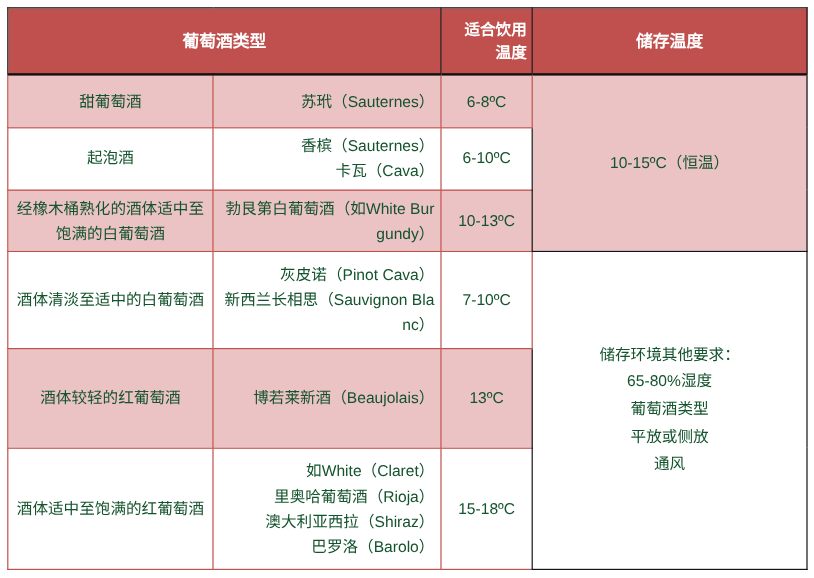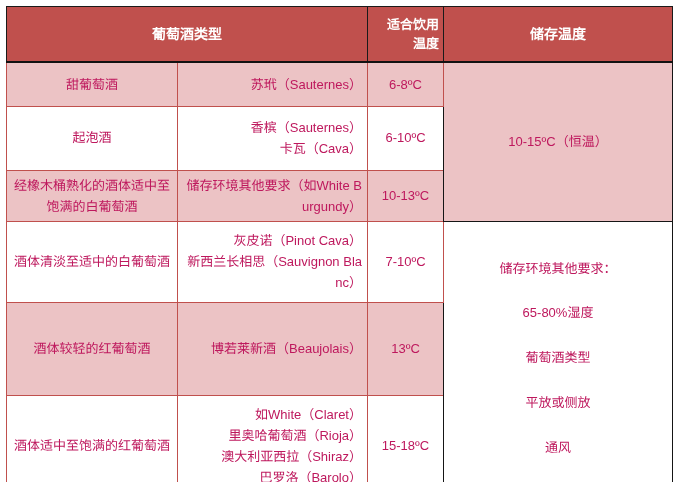--- a/index.html
+++ b/index.html
@@ -52,21 +52,21 @@
     border-bottom: 2px solid #111111;
     height: 48px;
     padding: 3px 4px;
     line-height: 1.5;
   }
   th.head-temp {
     font-size: 13px;
   }
   tbody td {
     background: #ffffff;
-    color: #be185d;
+    color: #14532d;
   }
   tbody td.tint {
     background: #ecc3c5;
   }
   td.storage-temp {
     background: #ecc3c5;
     border: 1px solid #151515;
     border-top: none;
     font-size: 13px;
     margin-left: 23px;
@@ -77,31 +77,30 @@
     border-top: 1px solid #151515;
     font-size: 13px;
     line-height: 1.75;
     padding: 8px 10px;
   }
   .notes-title {
     display: block;
   }
   .notes-line {
     display: block;
-    margin-top: 22px;
   }
   .cell-line {
     display: block;
     text-align: right;
   }
   .row-h1 { height: 44px; }
-  .row-h2 { height: 64px; }
+  .row-h2 { height: 52px; }
   .row-h3 { height: 51px; }
   .row-h4 { height: 81px; }
-  .row-h5 { height: 93px; }
+  .row-h5 { height: 83px; }
   .row-h6 { height: 101px; }
 </style>
 </head>
 <body>
 
 <div class="sheet">
   <table class="wine-table">
     <colgroup>
       <col class="c1">
         <col class="c2">
@@ -134,21 +133,21 @@
         <td>
           <span class="cell-line">香槟（Sauternes）</span>
           <span class="cell-line">卡瓦（Cava）</span>
         </td>
         <td>6-10ºC</td>
       </tr>
 
       <tr class="row-h3">
         <td class="tint">经橡木桶熟化的酒体适中至饱满的白葡萄酒</td>
         <td class="tint">
-          <span class="cell-line">储存环境其他要求（如White Burgundy）</span>
+          <span class="cell-line">勃艮第白葡萄酒（如White Burgundy）</span>
         </td>
         <td class="tint">10-13ºC</td>
       </tr>
 
       <tr class="row-h4">
         <td>酒体清淡至适中的白葡萄酒</td>
         <td>
           <span class="cell-line">灰皮诺（Pinot Cava）</span>
           <span class="cell-line">新西兰长相思（Sauvignon Blanc）</span>
         </td>

